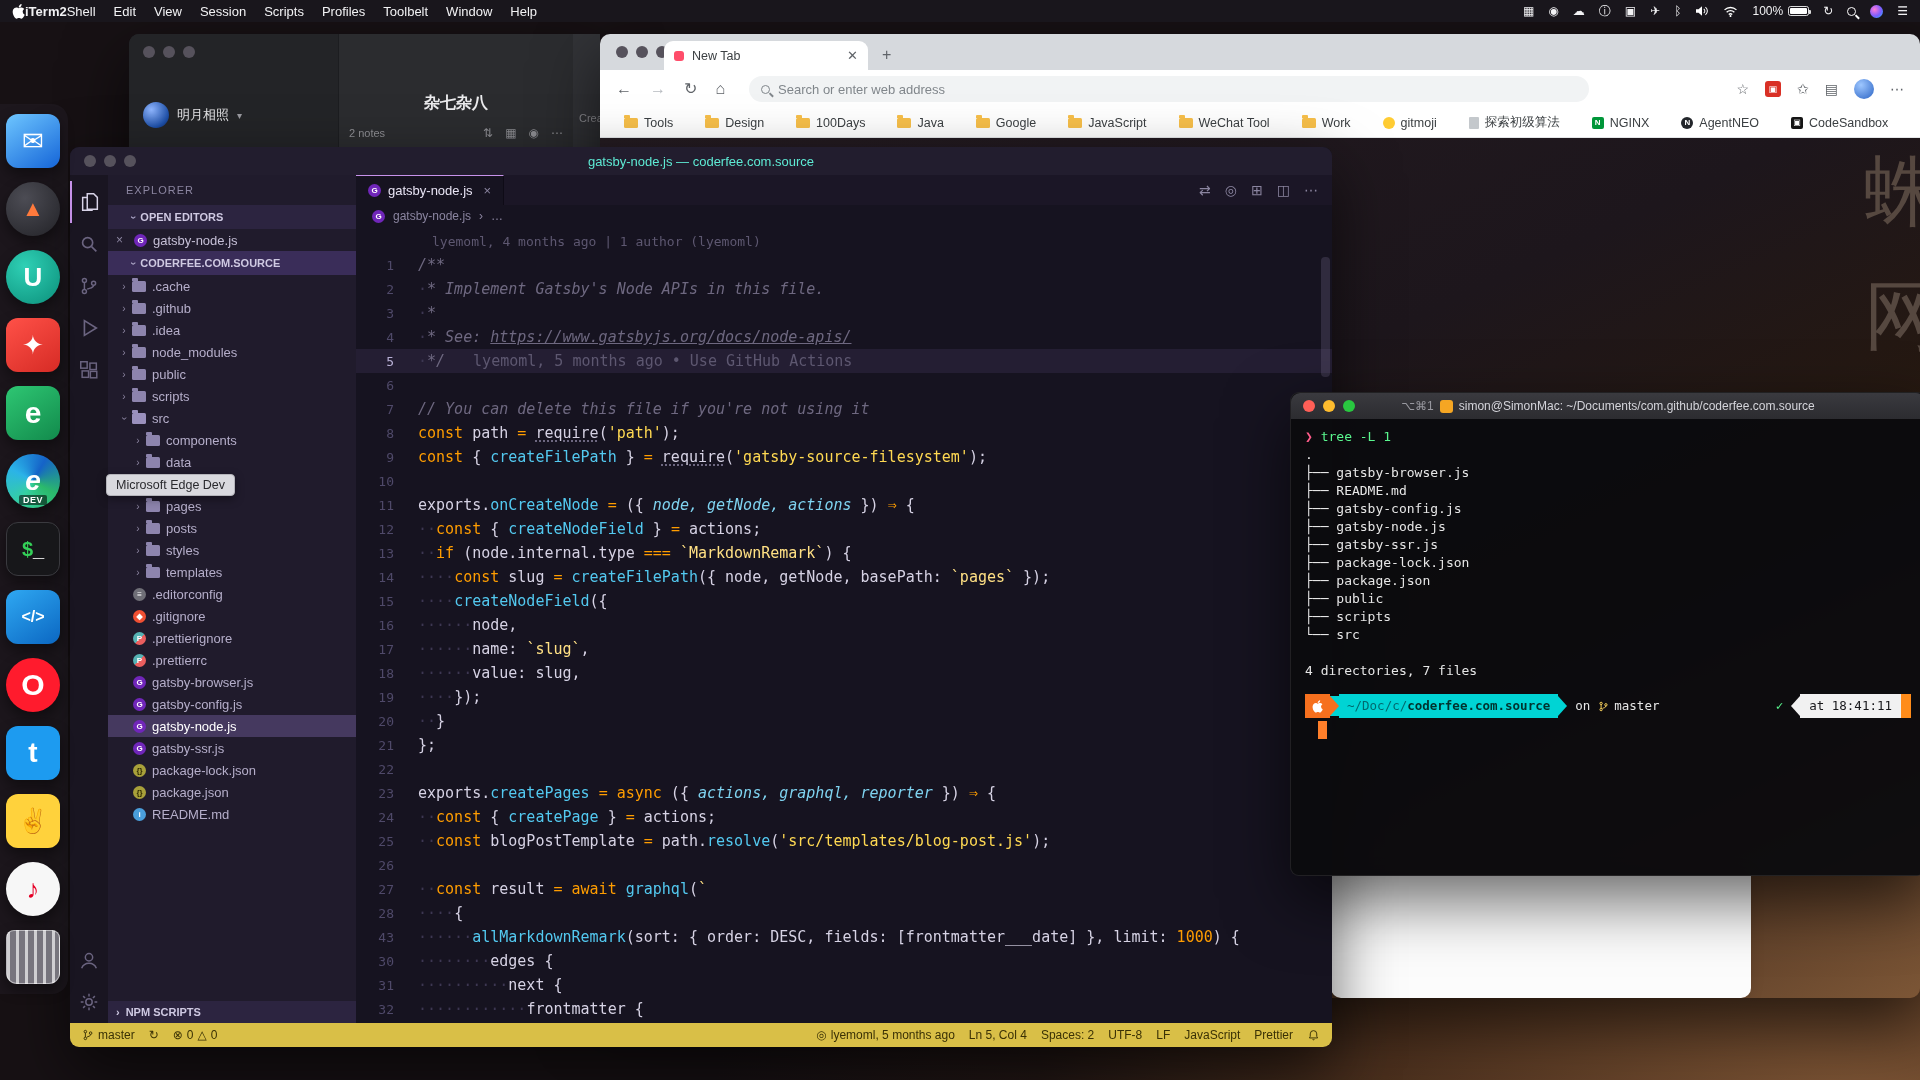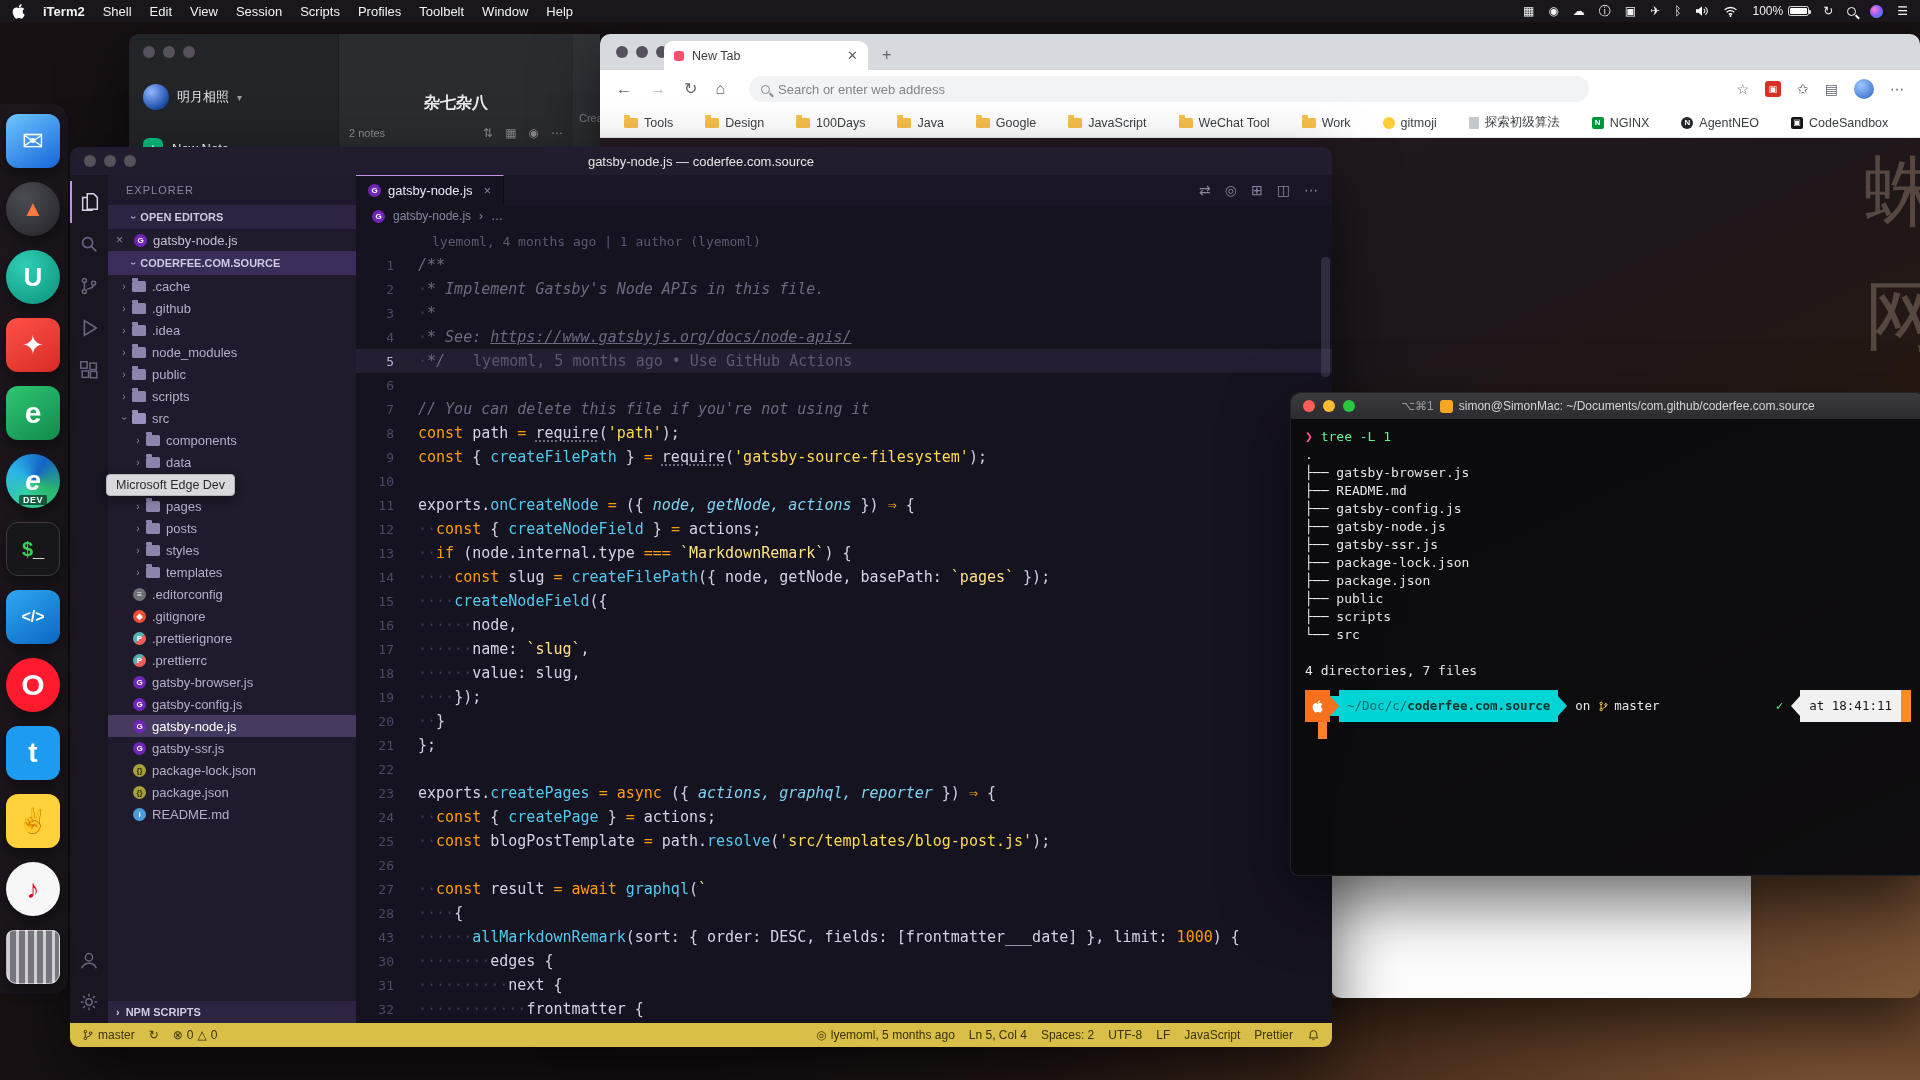--- a/index.html
+++ b/index.html
@@ -4,21 +4,21 @@
 <style>
   *{margin:0;padding:0;box-sizing:border-box}
   html,body{background:#000}
   body{font-family:"Liberation Sans",sans-serif;-webkit-font-smoothing:antialiased}
   #stage{position:relative;width:1920px;height:1080px;overflow:hidden;
     background:radial-gradient(1150px 520px at 97% 103%, #7d5535 0%, #4a2f1d 42%, #221715 72%, #171114 100%);}
 
   
   #menubar{position:absolute;left:0;top:0;width:1920px;height:22px;z-index:40;
     background:rgba(26,23,29,.92);display:flex;align-items:center;padding:0 12px;color:#f2f2f4;font-size:13px}
-  .mb-left{display:flex;align-items:flex-start;gap:18px}
+  .mb-left{display:flex;align-items:flex-start;}
   .mb-apple{display:flex;align-items:center}
   .mb-app{font-weight:bold}
   .menu-item{cursor:default}
   .mb-right{margin-left:auto;display:flex;align-items:center;gap:14px}
   .mbi{font-size:12px;line-height:1;display:flex;align-items:center}
   .battery{display:flex;align-items:center;gap:5px;font-size:12px}
   .bat-body{position:relative;width:21px;height:10px;border:1px solid rgba(255,255,255,.85);border-radius:2.5px;display:inline-block}
   .bat-body::after{content:"";position:absolute;right:-3px;top:2.5px;width:2px;height:4px;background:rgba(255,255,255,.85);border-radius:0 1px 1px 0}
   .bat-fill{position:absolute;inset:1px;background:#fff;border-radius:1px}
   .maglass{position:relative;width:9px;height:9px;border:1.5px solid #fff;border-radius:50%;display:inline-block}
@@ -28,21 +28,21 @@
   
   .traffic{display:flex;gap:8px}
   .traffic i{width:12px;height:12px;border-radius:50%;display:inline-block}
   .dim i{background:#56525c}
   .shadowed{box-shadow:0 24px 64px rgba(0,0,0,.6)}
 
   
   #notes-window{position:absolute;left:129px;top:34px;width:471px;height:560px;z-index:1;
     background:#28292c;border-radius:10px;display:flex}
   .notes-sidebar{width:210px;background:#232427;border-right:1px solid #1c1d20;border-radius:10px 0 0 10px;position:relative;padding:12px 14px}
-  .notes-account{display:flex;align-items:center;gap:8px;margin-top:26px;color:#e6e6e8;font-size:13px}
+  .notes-account{display:flex;align-items:center;gap:8px;margin-top:44px;color:#e6e6e8;font-size:13px}
   .avatar{width:26px;height:26px;border-radius:50%;background:radial-gradient(circle at 32% 30%, #8fb6ff, #1d4fa8 70%, #0c2250);flex:none}
   .chev{color:#9a9aa0;font-size:10px}
   .new-note{display:flex;align-items:center;gap:9px;margin-top:28px;color:#fff;font-size:13px}
   .plusbox{width:20px;height:20px;border-radius:6px;background:#00bf7f;color:#fff;font-size:15px;display:flex;align-items:center;justify-content:center;font-weight:bold}
   .notes-list{width:234px;background:#2b2c2f;position:relative}
   .notes-title{margin-top:59px;text-align:center;color:#ececee;font-size:16px;font-weight:bold}
   .notes-toolbar{display:flex;align-items:center;margin-top:12px;padding:0 10px;color:#8e8e93;font-size:11px}
   .nt-icons{margin-left:auto;display:flex;gap:12px;font-size:12px}
   .notes-editor{flex:1;background:#323337;overflow:hidden;position:relative}
   .created{position:absolute;left:6px;top:78px;color:#8e8e93;font-size:11px;white-space:nowrap}
@@ -79,21 +79,21 @@
   .webcontent{position:relative;height:860px;border-radius:0 0 10px 10px;overflow:hidden;
     background:linear-gradient(155deg,#241b21 0%,#1d161c 38%,#27190f 62%,#503523 84%,#7c5636 100%)}
   .wm-char{position:absolute;right:-20px;font-family:"DejaVu Serif",serif;font-size:76px;color:#564840;line-height:1}
   .wm-1{top:16px}.wm-2{top:140px}
   .white-panel{position:absolute;left:731px;top:738px;width:420px;height:122px;background:#fcfcfc;border-radius:0 0 10px 10px;box-shadow:-6px 0 18px rgba(0,0,0,.25)}
 
   
   #vscode-window{position:absolute;left:70px;top:147px;width:1262px;height:900px;z-index:3;border-radius:9px;background:#161320;display:flex;flex-direction:column}
   .vs-titlebar{height:28px;background:#221d2e;border-radius:9px 9px 0 0;display:flex;align-items:center;position:relative;flex:none}
   .vs-titlebar .traffic{position:absolute;left:14px}
-  .vs-title{margin:0 auto;color:#e5e5e5;font-size:13px}
+  .vs-title{margin:0 auto;color:#5eead4;font-size:13px}
   .vs-body{flex:1;display:flex;min-height:0}
   .activitybar{width:38px;background:#191521;display:flex;flex-direction:column;align-items:center;padding-top:6px;flex:none}
   .av-icon{width:38px;height:42px;display:flex;align-items:center;justify-content:center;color:#6b6480}
   .av-icon svg{width:22px;height:22px}
   .av-icon.active{color:#d8d3e8;border-left:2px solid #c792ea}
   .av-spacer{flex:1}
   .sidebar{width:248px;background:#201b2c;position:relative;flex:none;overflow:hidden}
   .expl-title{height:30px;line-height:30px;padding-left:18px;font-size:11px;letter-spacing:1px;color:#8b85a0}
   .sec-header{height:24px;display:flex;align-items:center;gap:5px;padding-left:24px;font-size:11px;font-weight:bold;color:#cfc9e2;background:#2c2440}
   .sec-header.proj{background:#3a2d59}
@@ -158,21 +158,21 @@
   .term-titlebar .traffic{position:absolute;left:12px}
   .traffic .t-red{background:#ff5f57}.traffic .t-yel{background:#febc2e}.traffic .t-grn{background:#29c740}
   .term-title{margin:0 auto;display:flex;align-items:center;gap:6px;color:#d4d4da;font-size:12px}
   .term-title .pfx{color:#98989f}
   .term-badge{width:13px;height:13px;border-radius:3px;background:#f5a623;display:inline-block}
   .term-body{flex:1;padding:9px 14px;font-family:"DejaVu Sans Mono","DejaVu Sans",monospace;font-size:13px;line-height:18px;color:#e6e6e6;overflow:hidden}
   .t-line{white-space:pre}
   .p-arrow{color:#ff5c8a;font-weight:bold}
   .p-cmd{color:#5af78e}
   .t-prompt{display:flex;align-items:center;height:20px;margin-top:16px;font-size:12.5px}
-  .seg{display:flex;align-items:center;height:32px}
+  .seg{display:flex;align-items:center;height:24px}
   .seg-apple{background:#f6701e;padding:0 7px}
   .seg-path{background:#00d4d4;padding:0 8px;color:#00332e}
   .dimpath{color:#00696e}
   .boldpath{font-weight:bold}
   .arr{width:0;height:0;border-top:10px solid transparent;border-bottom:10px solid transparent}
   .a1{border-left:9px solid #f6701e;background:#00d4d4}
   .a2{border-left:9px solid #00d4d4}
   .a3{border-right:9px solid #f1f1f1}
   .ptext{padding:0 8px;color:#e6e6e6}
   .gbranch{display:flex;align-items:center;gap:5px;color:#e6e6e6}

